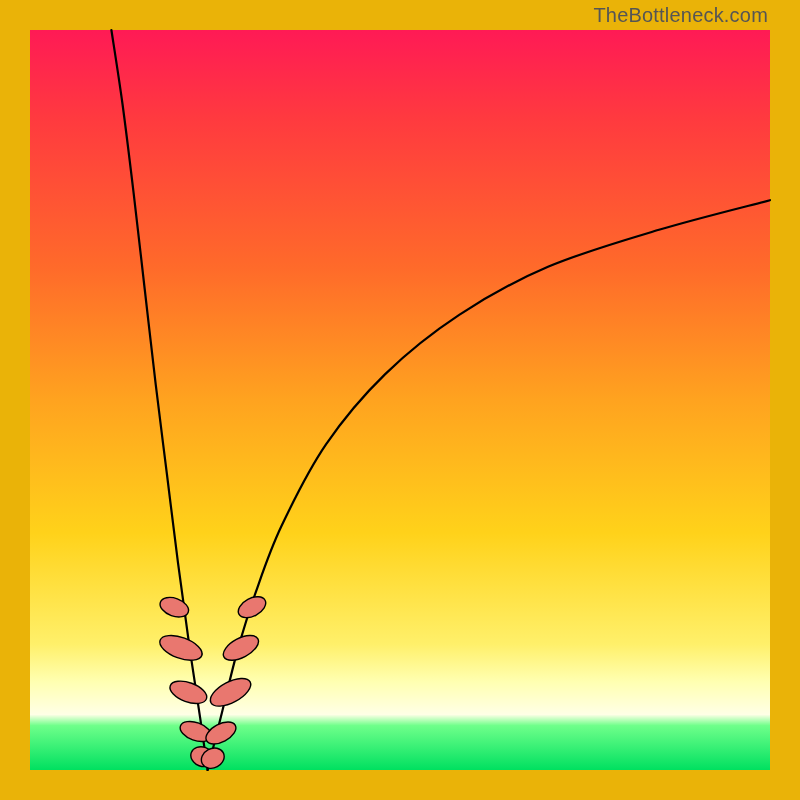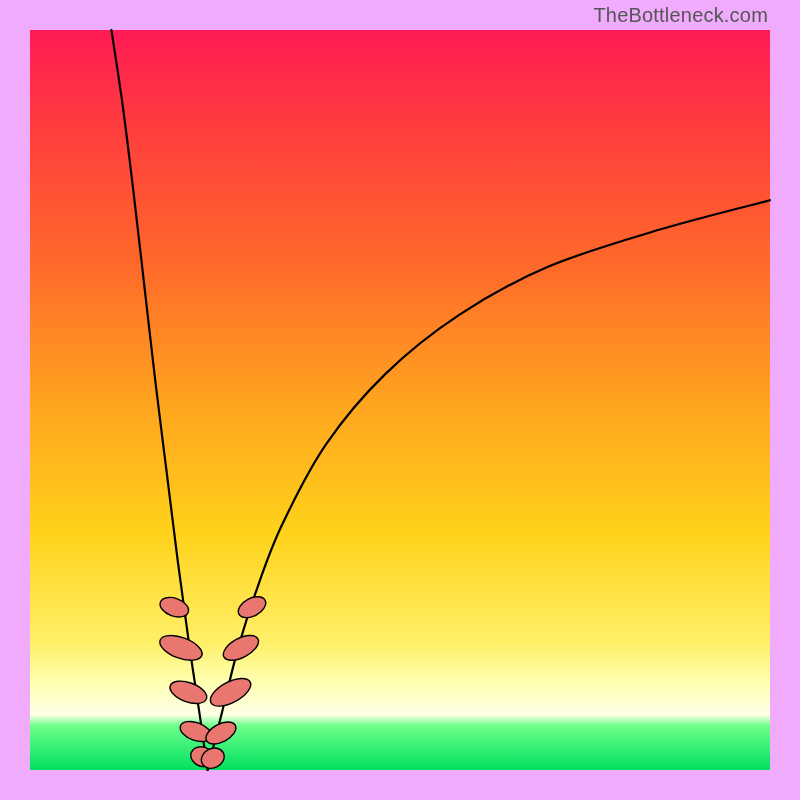--- a/index.html
+++ b/index.html
@@ -8,21 +8,21 @@
     width: 800px;
     height: 800px;
     overflow: hidden;
     background: #000;
     font-family: Arial, Helvetica, sans-serif;
   }
   .frame {
     position: relative;
     width: 800px;
     height: 800px;
-    background: #f0abfc;
+    background: #eab308;
   }
   .plot-area {
     position: absolute;
     left: 30px;
     top: 30px;
     width: 740px;
     height: 740px;
     
     background: linear-gradient(
       to bottom,

